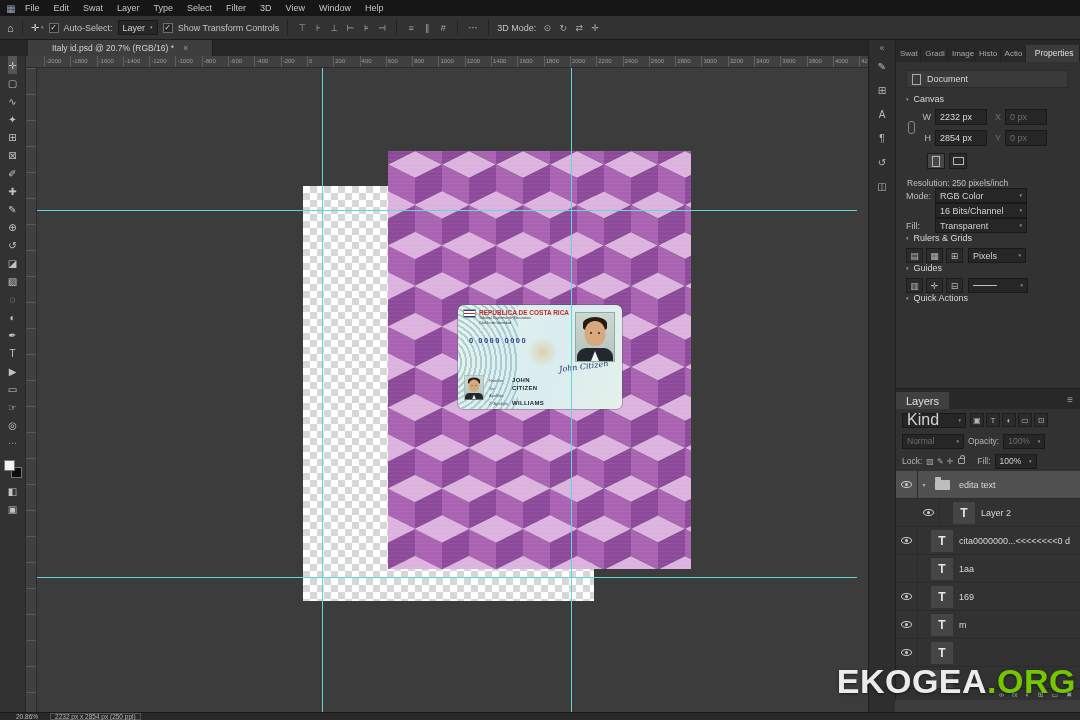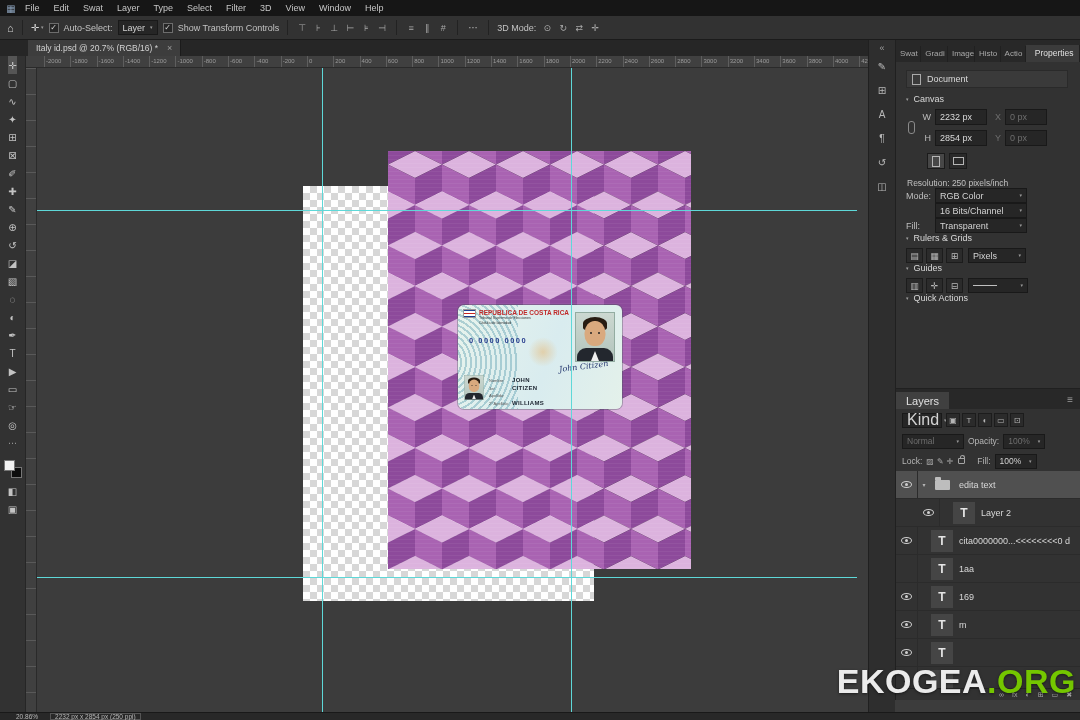--- a/index.html
+++ b/index.html
@@ -29,21 +29,21 @@
     align-items:center;gap:5px;padding:0 4px;color:#d2d2d2;white-space:nowrap}
   .dd-arrow{font-size:5px;color:#9a9a9a;line-height:1}
   .opt-icons{display:flex;gap:4px}
   .opt-icon{font-size:9px;color:#a8a8a8;width:12px;text-align:center}
   .opt-more{font-size:10px;color:#b5b5b5;padding:0 2px}
 
   
   #tabbar{position:absolute;top:40px;left:0;width:868px;height:16px;background:#262626;
     display:flex;align-items:flex-end;padding-left:28px;z-index:10}
   .doc-tab{height:16px;background:#3d3d3d;display:flex;align-items:center;gap:9px;
-    padding:0 8px;font-size:8.5px;color:#d2d2d2;border-right:1px solid #1b1b1b;white-space:nowrap}
+    padding:0 24px;font-size:8.5px;color:#d2d2d2;border-right:1px solid #1b1b1b;white-space:nowrap}
   .tab-close{color:#9a9a9a;font-size:9px}
 
   
   #ruler-h{position:absolute;top:56px;left:26px;width:842px;height:12px;background:#404040;
     border-bottom:1px solid #2a2a2a;display:flex;overflow:hidden;padding-left:18px;z-index:9}
   .tick{flex:0 0 26.3px;border-left:1px solid #5e5e5e;font-size:6px;color:#9b9b9b;
     line-height:11px;padding-left:1px;white-space:nowrap}
   #ruler-v{position:absolute;left:0;top:0;width:11px;height:100%;background:#404040;
     border-right:1px solid #2a2a2a;
     background-image:repeating-linear-gradient(to bottom,#595959 0 1px,transparent 1px 26px)}
@@ -161,21 +161,21 @@
     font-size:9px;display:flex;align-items:center;justify-content:center}
   .line-swatch{width:24px;height:1px;background:#c0c0c0}
 
   
   #layers-panel{position:absolute;top:348px;left:0;right:0;bottom:0;background:#323232;
     border-top:1px solid #202020;overflow:hidden}
   #layers-tabrow{height:20px;background:#282828;display:flex;align-items:flex-end}
   .ltab{height:17px;background:#404040;padding:3px 10px 0;font-size:11px;color:#e0e0e0}
   .lmenu{margin-left:auto;padding-right:7px;color:#9e9e9e;font-size:10px;align-self:center}
   .lfilter{display:flex;align-items:center;gap:4px;padding:4px 6px;height:22px}
-  .kind-dd{width:40px;justify-content:space-between}
+  .kind-dd{width:64px;justify-content:space-between}
   #filter-icons{display:flex;gap:2px}
   .filter-ic{width:14px;height:14px;background:#2b2b2b;border:1px solid #1c1c1c;color:#b5b5b5;
     font-size:8px;display:flex;align-items:center;justify-content:center}
   .lblend{display:flex;align-items:center;gap:4px;padding:0 6px;height:20px;font-size:8.5px}
   .blend-dd{width:62px;justify-content:space-between}
   .opacity-dd,.fill-dd{width:42px;justify-content:space-between}
   .mini-label{color:#b5b5b5;white-space:nowrap}
   .llock{display:flex;align-items:center;gap:4px;padding:0 6px;height:20px;font-size:8.5px}
   #lock-icons{display:flex;gap:3px}
   .lock-ic{font-size:8px;color:#a5a5a5}

